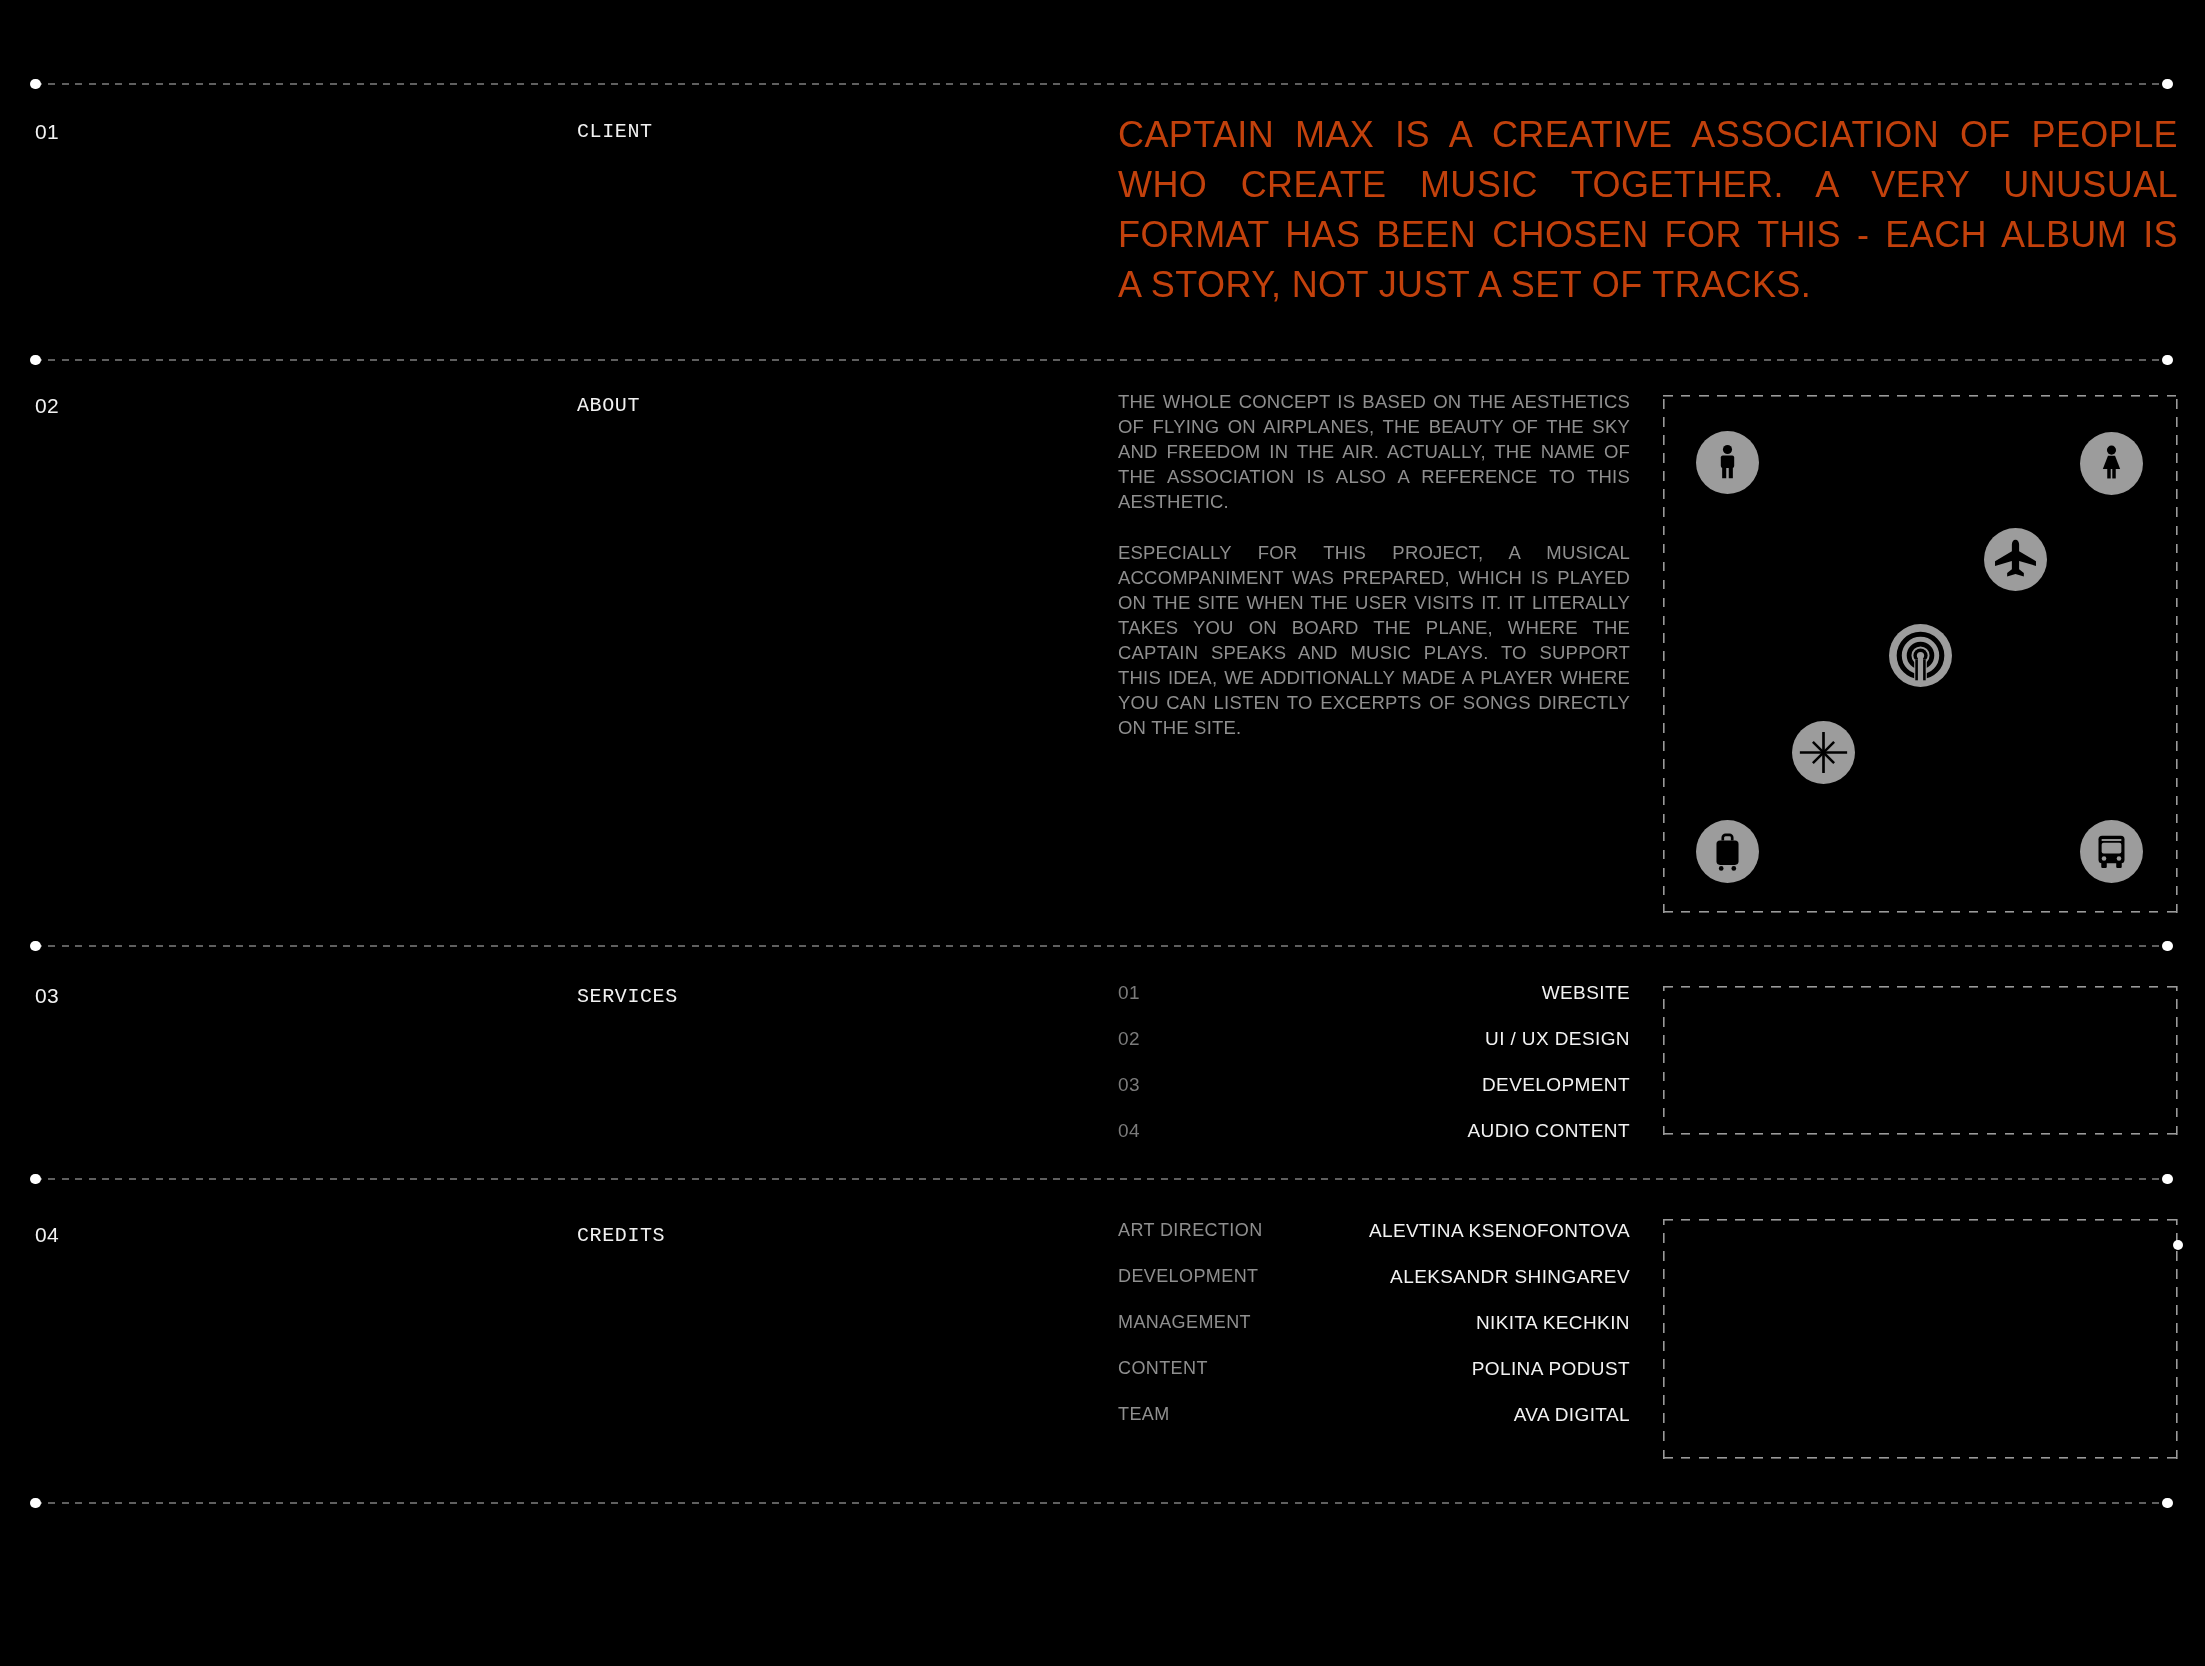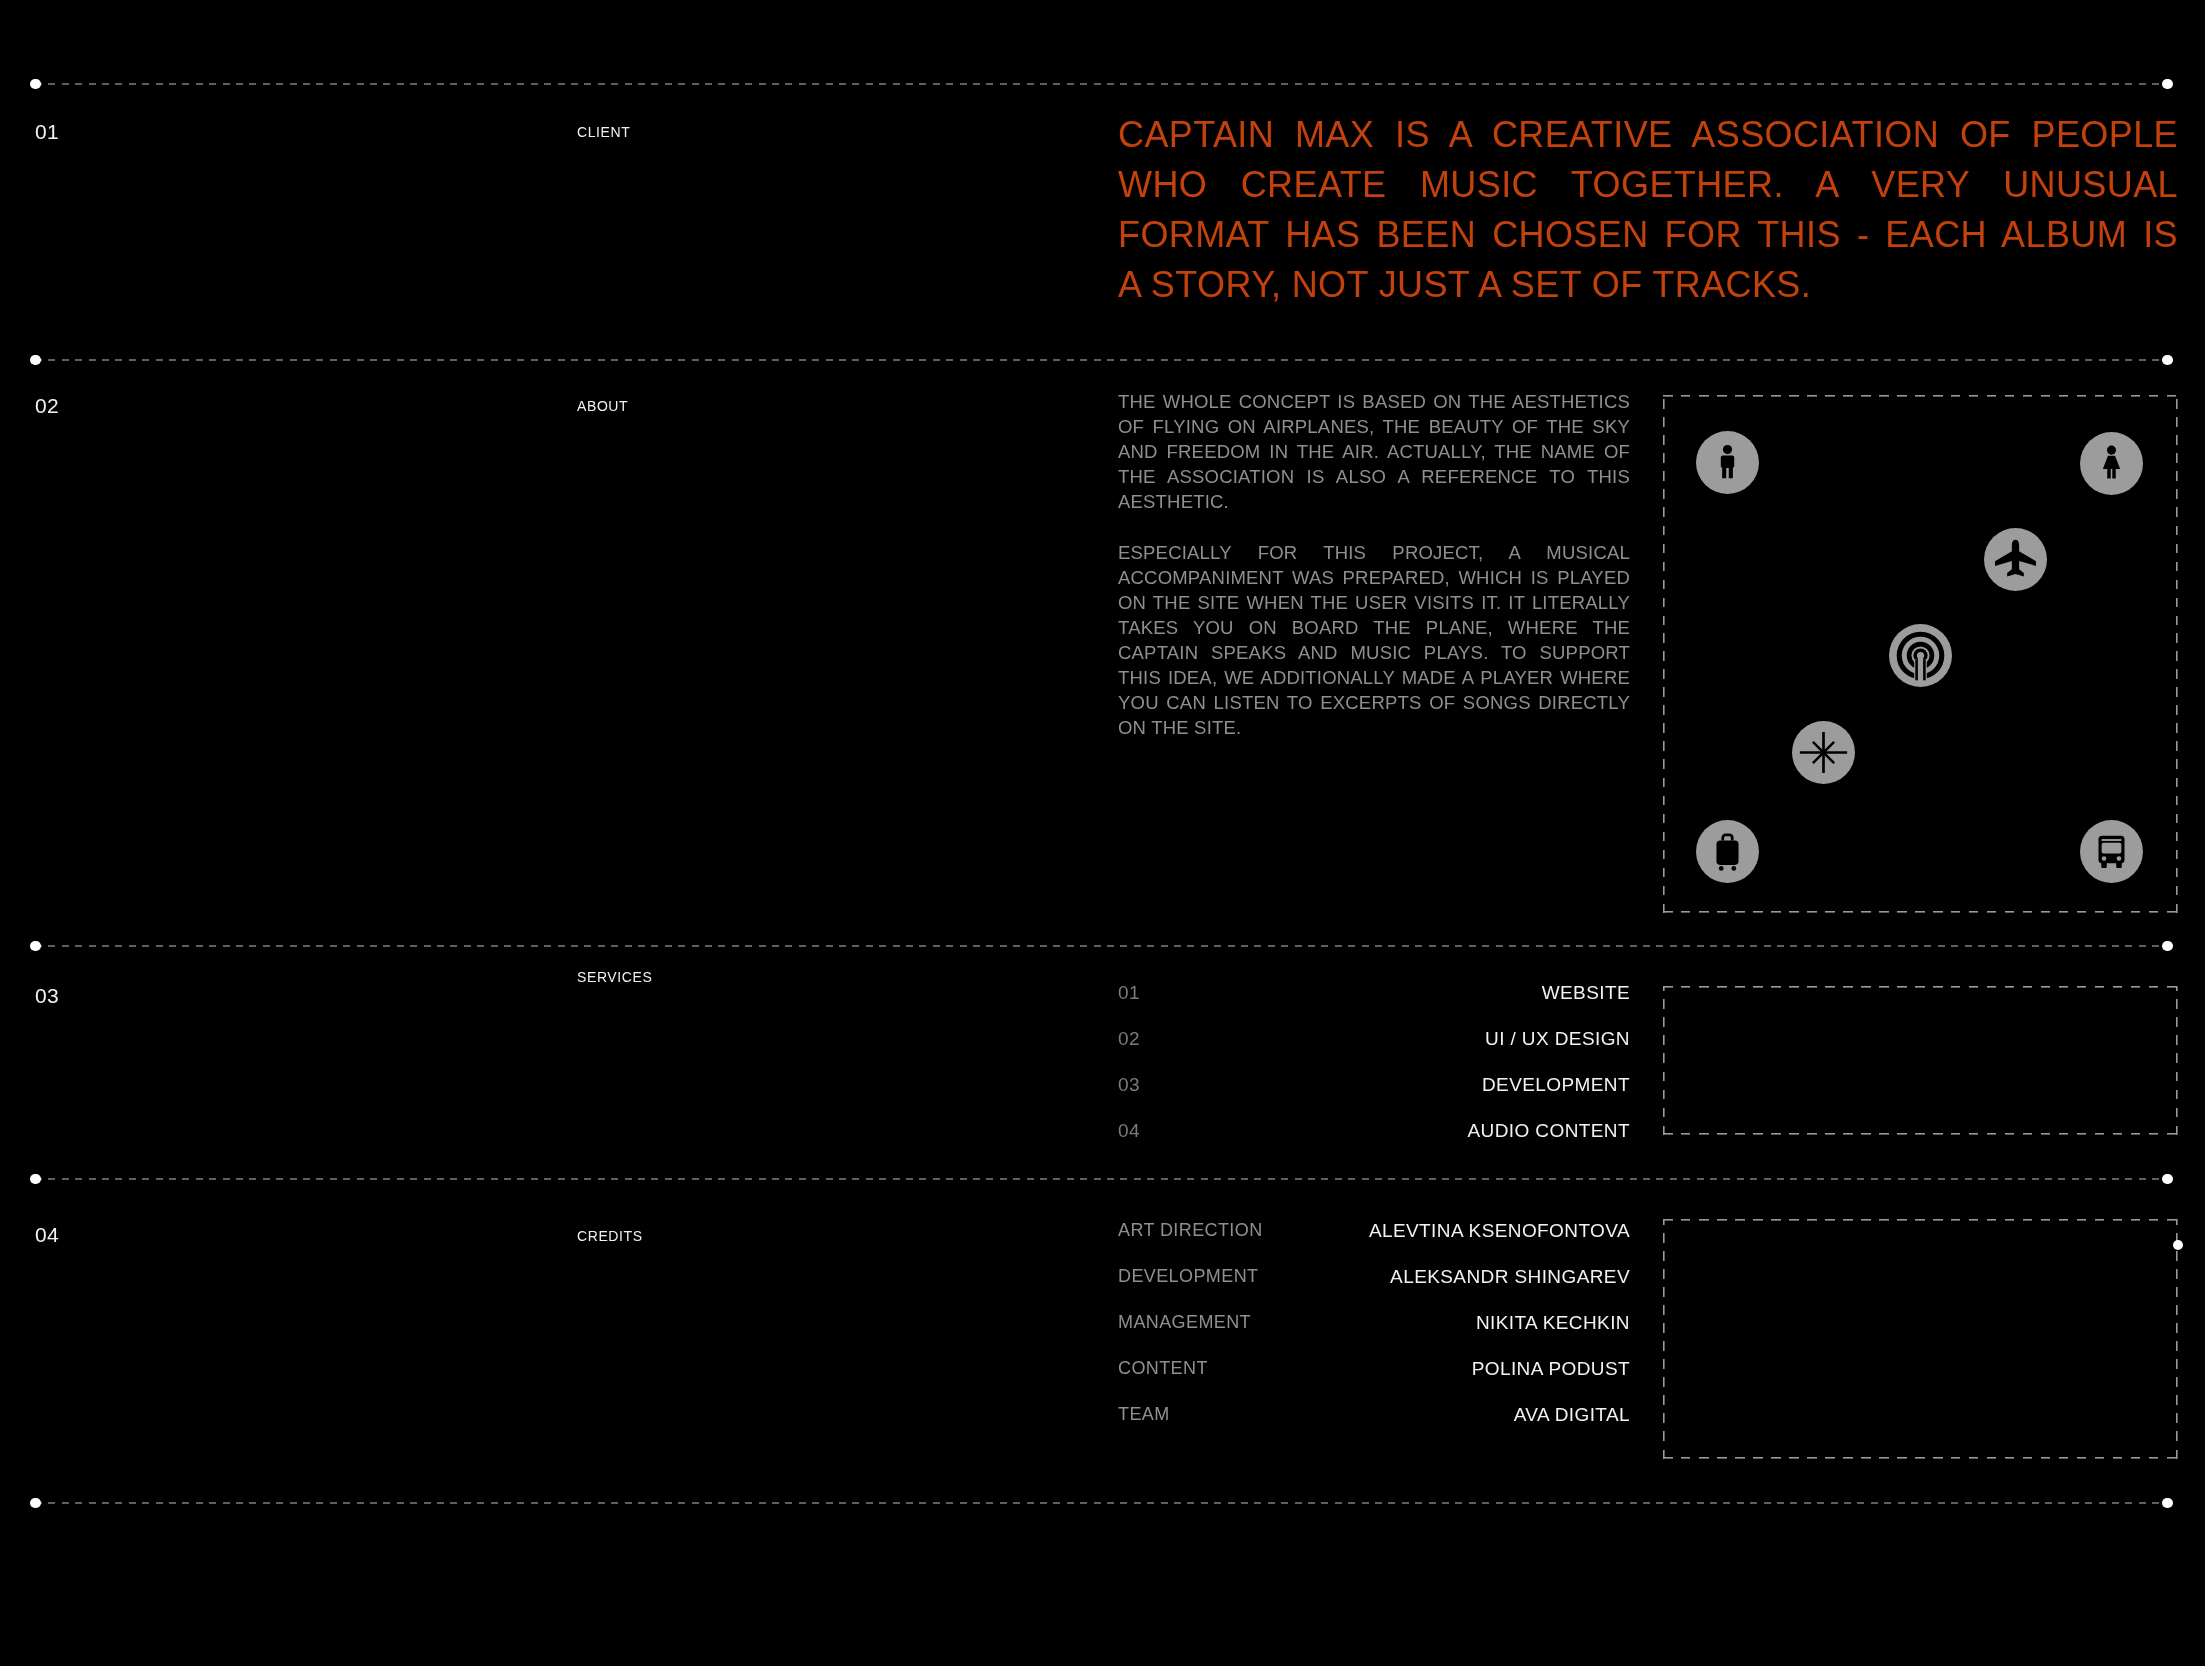--- a/index.html
+++ b/index.html
@@ -8,21 +8,21 @@
 
   
   .sep{position:absolute;left:35px;width:2136px;height:1.6px;
        background:repeating-linear-gradient(90deg,#5f5f5f 0 7px,transparent 7px 13.4px);}
   .sep .dot{position:absolute;width:10.2px;height:10.2px;border-radius:50%;background:#fff;top:-4.3px;}
   .sep .dot.l{left:-4.7px;}
   .sep .dot.r{right:-1.6px;}
 
   
   .secnum{position:absolute;left:35px;color:#f2f2f2;font-size:21px;line-height:23.6px;letter-spacing:0.4px;}
-  .seclabel{position:absolute;left:577px;color:#f2f2f2;font-size:14px;line-height:22px;letter-spacing:0.6px;}
+  .seclabel{position:absolute;left:577px;color:#f2f2f2;font-size:20px;line-height:22px;letter-spacing:0.6px;font-family:Liberation Mono, monospace;}
 
   
   .headline{position:absolute;left:1118px;top:110px;width:1060px;color:#c2410c;}
   .headline-line{font-size:36px;line-height:50px;letter-spacing:0.4px;
                  text-align:justify;text-align-last:justify;white-space:normal;}
   .headline-line.last{text-align-last:left;}
 
   
   .paras{position:absolute;left:1118px;top:389px;width:512px;}
   .para{color:#8f8f8f;font-size:18.5px;line-height:25px;text-align:justify;margin:0 0 26px 0;letter-spacing:0.2px;}
@@ -154,21 +154,21 @@
       <rect x="6" y="13" width="7" height="8" rx="1.5" fill="#000"></rect>
       <rect x="-16.5" y="-20" width="33" height="35" rx="4.5" fill="#000"></rect>
       <rect x="-12.5" y="-15.8" width="25" height="2.4" fill="#9c9c9c"></rect>
       <rect x="-12.5" y="-11" width="25" height="13.5" rx="2.5" fill="#9c9c9c"></rect>
       <circle cx="-9.5" cy="8.8" r="2.9" fill="#9c9c9c"></circle>
       <circle cx="9.5" cy="8.8" r="2.9" fill="#9c9c9c"></circle>
     </svg>
   </div>
 
   <div class="secnum" style="top:984px">03</div>
-  <div class="seclabel" style="top:966px">SERVICES</div>
+  <div class="seclabel" style="top:986px">SERVICES</div>
   <div class="rows svc-rows">
     <div class="row">
       <span class="k">01</span>
       <span class="v">WEBSITE</span>
     </div>
     <div class="row">
       <span class="k">02</span>
       <span class="v">UI / UX DESIGN</span>
     </div>
     <div class="row">

